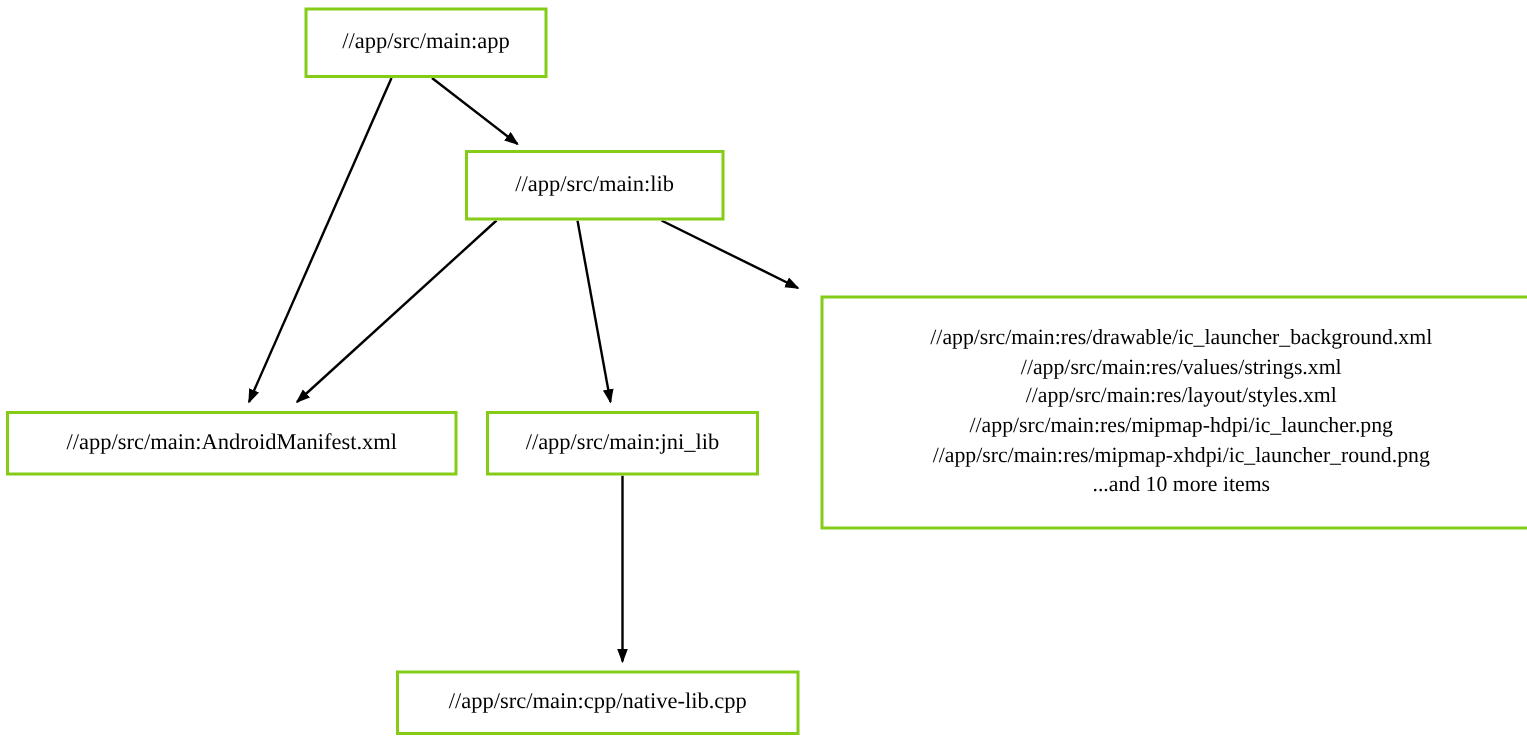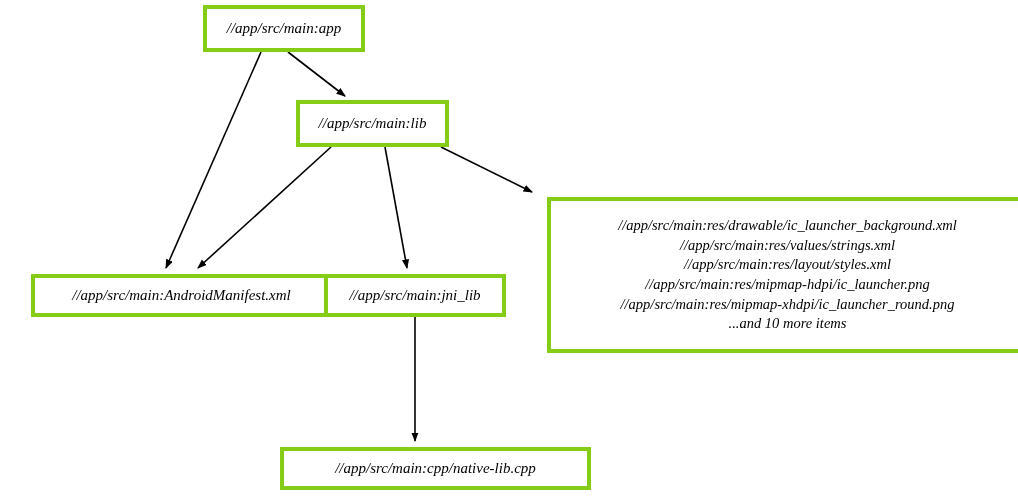--- a/index.html
+++ b/index.html
@@ -20,29 +20,28 @@
     position: absolute;
     left: 0;
     top: 0;
     width: 1018px;
     height: 496px;
     pointer-events: none;
   }
   .node {
     position: absolute;
     box-sizing: border-box;
-    border: 4px solid #84cc16;
+    border: 2px solid #84cc16;
     background: #ffffff;
     display: flex;
     align-items: center;
     justify-content: center;
     text-align: center;
     color: #000000;
     white-space: nowrap;
-    font-style: italic;
   }
   .node-label {
     font-size: 15px;
     line-height: 1.05;
     color: #000000;
   }
   .node-multiline {
     white-space: normal;
   }
   .node-multiline .node-label {
@@ -52,25 +51,25 @@
     width: 100%;
     text-align: center;
   }
   .ml-line {
     display: block;
     white-space: nowrap;
   }
 
   
   #node-app      { left: 203px; top: 5px;   width: 162px; height: 47px; }
-  #node-lib      { left: 296px; top: 100px; width: 153px; height: 47px; }
-  #node-manifest { left: 4px;   top: 274px; width: 301px; height: 43px; margin-left: 27px; }
+  #node-lib      { left: 310px; top: 100px; width: 173px; height: 47px; }
+  #node-manifest { left: 4px;   top: 274px; width: 301px; height: 43px; }
   #node-jni      { left: 324px; top: 274px; width: 182px; height: 43px; }
   #node-res      { left: 547px; top: 197px; width: 481px; height: 156px; }
-  #node-cpp      { left: 280px; top: 447px; width: 311px; height: 43px; }
+  #node-cpp      { left: 264px; top: 447px; width: 269px; height: 43px; }
 </style>
 </head>
 <body>
 
 <div id="graph-canvas">
 
   <svg class="edge-layer" viewBox="0 0 1018 496" width="1018" height="496" xmlns="http://www.w3.org/2000/svg">
     <defs>
       <marker id="arrowhead" markerWidth="10" markerHeight="10" refX="8.5" refY="3.6" orient="auto" markerUnits="userSpaceOnUse">
         <path d="M0,0 L9.6,3.6 L0,7.2 z" fill="#000000"></path>

